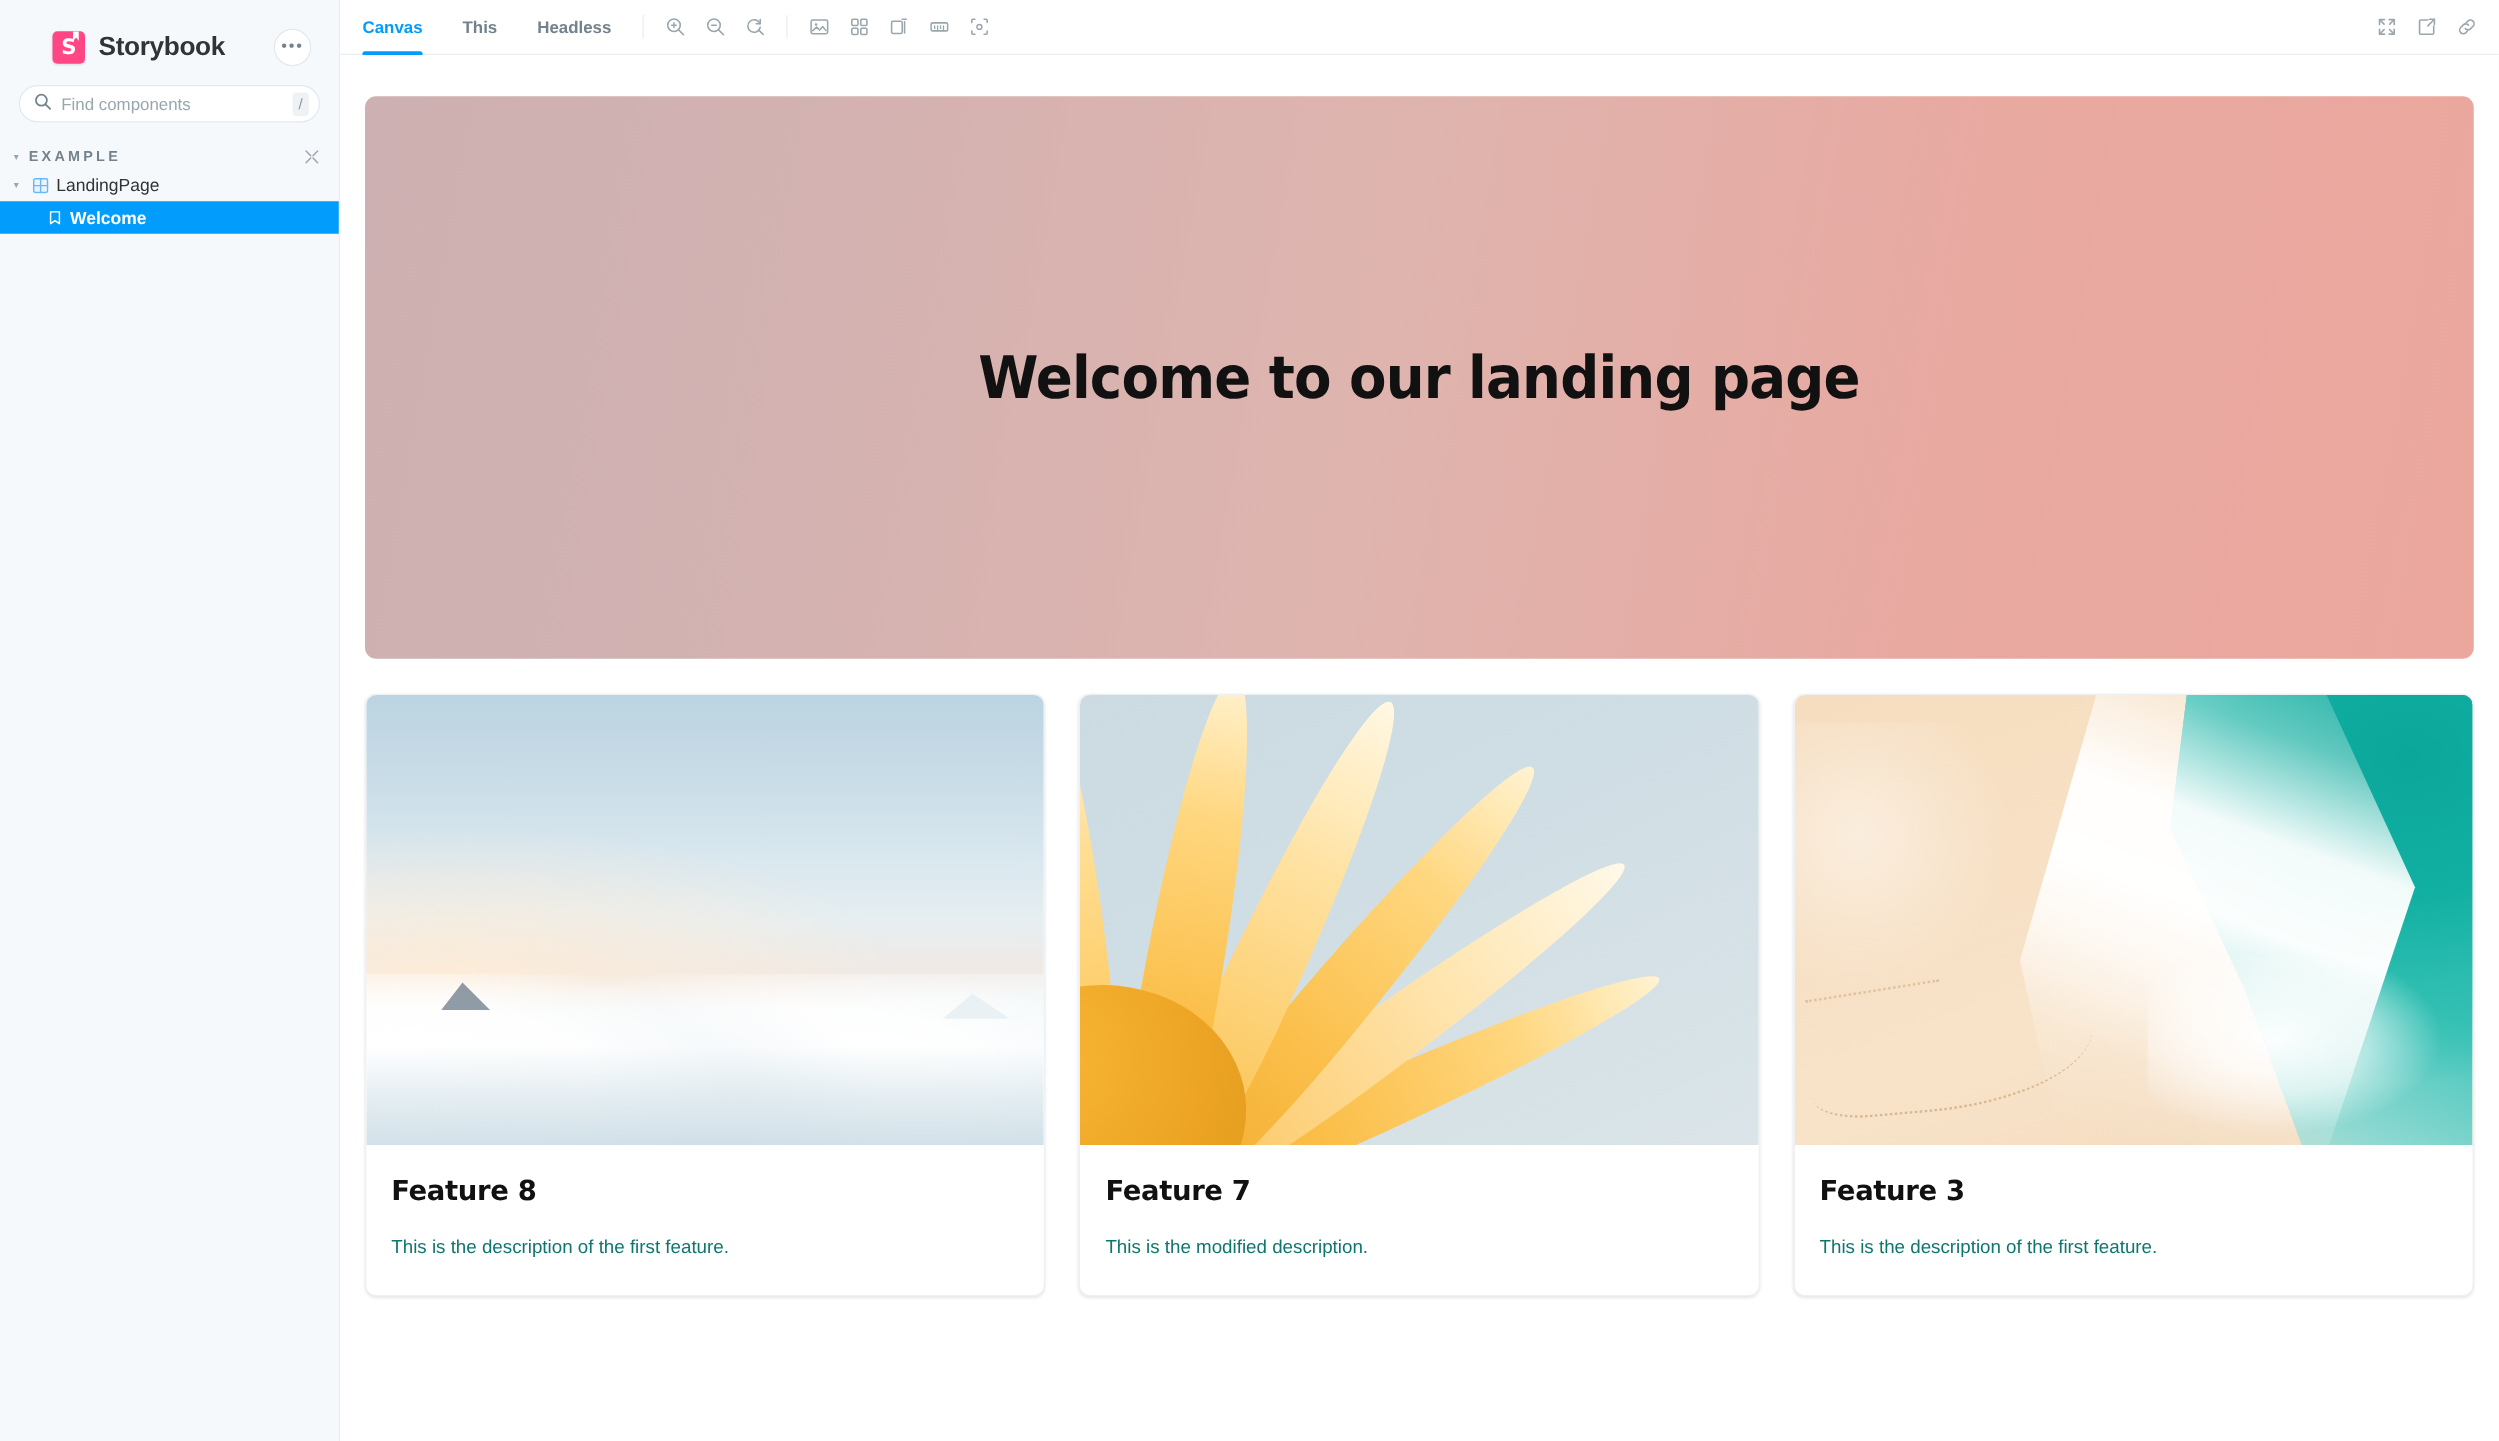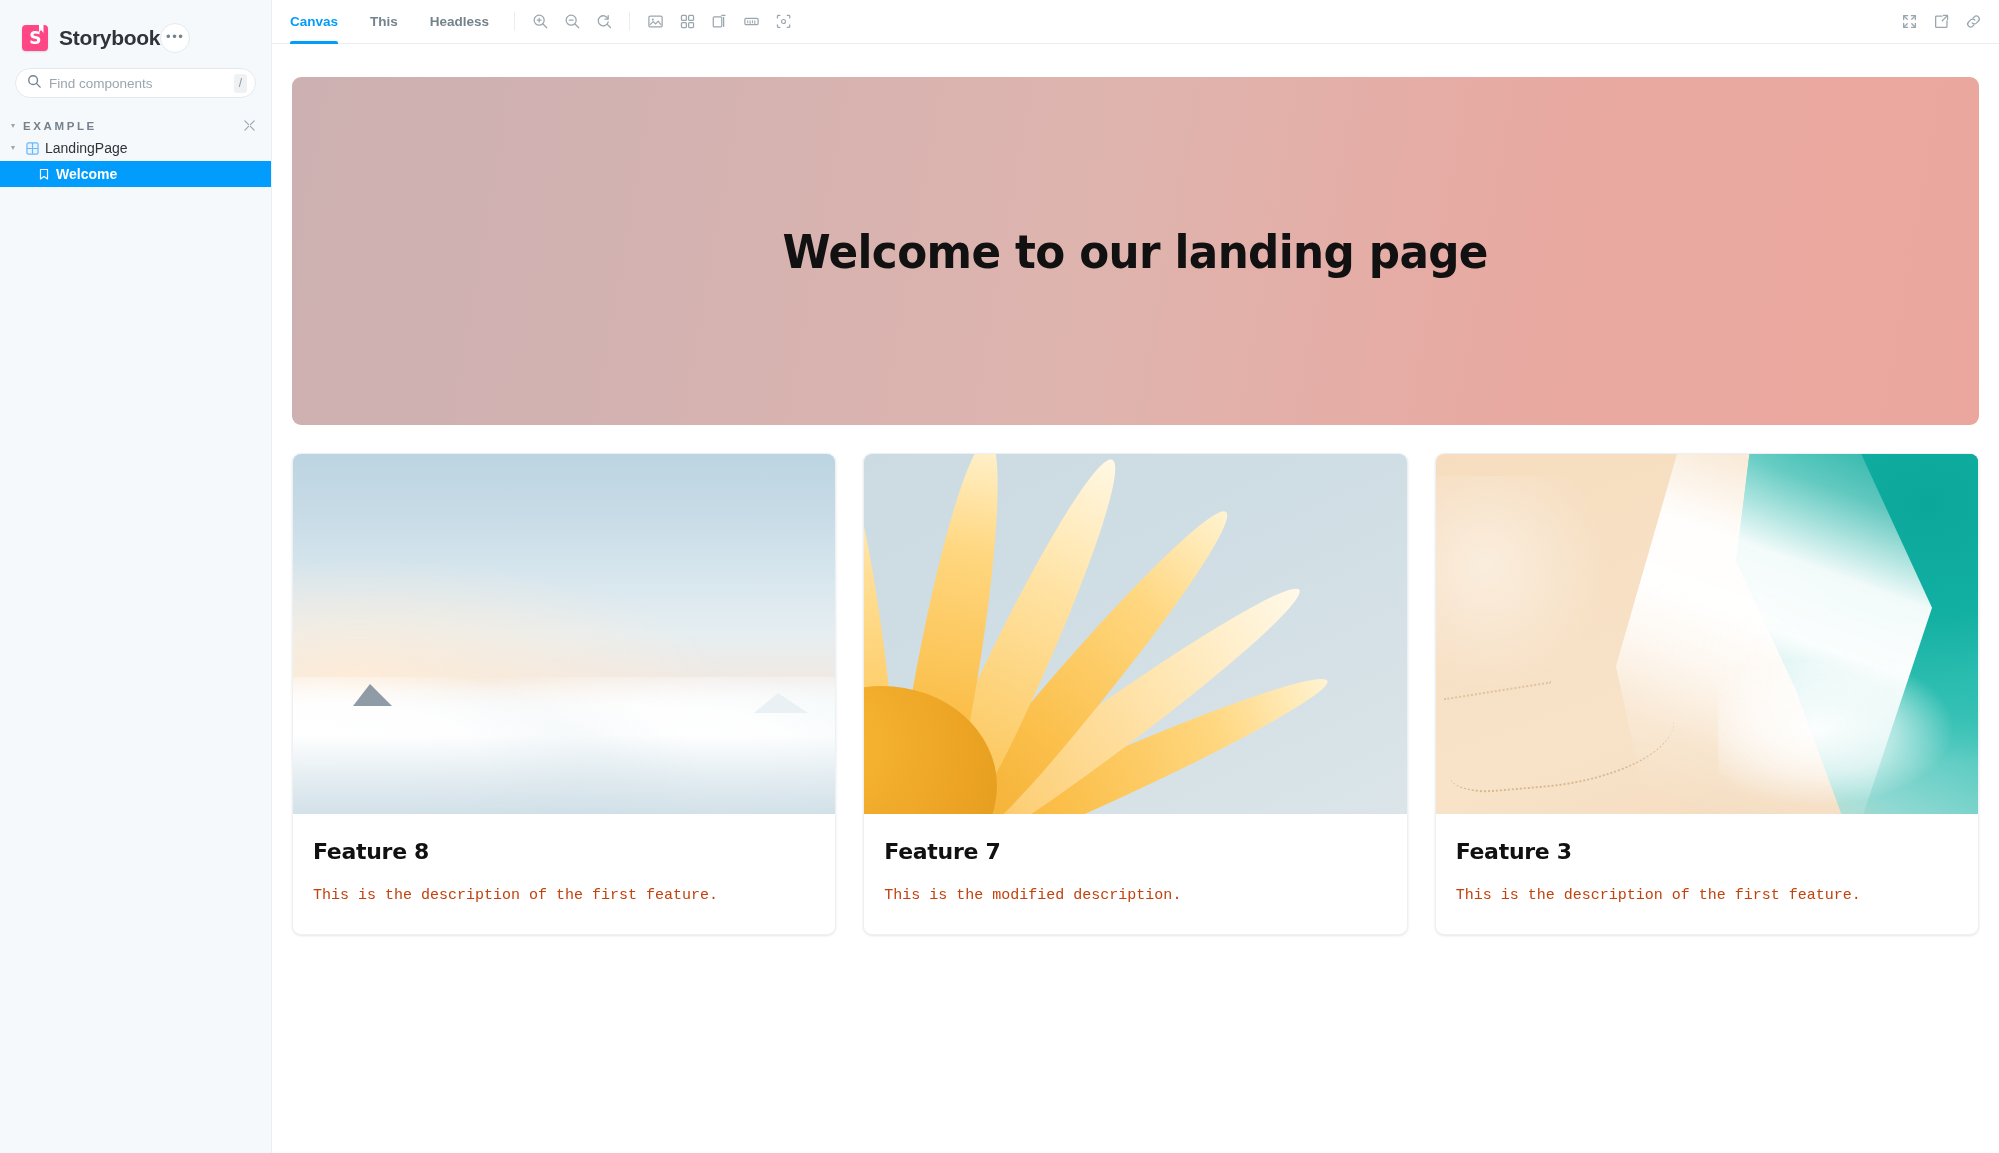--- a/index.html
+++ b/index.html
@@ -13,23 +13,24 @@
 
   
   .sidebar {
     width: 271px; height: 100%;
     background: #f6f9fc;
     display: flex; flex-direction: column;
     flex: 0 0 271px;
     position: relative;
   }
   .sb-head {
-    display: flex; align-items: center; justify-content: flex-start;
+    display: flex; align-items: center; justify-content: flex-end;
     padding: 20px 22px 6px 22px;
     height: 62px;
+    gap: 39px;
   }
   .brand { display: flex; align-items: center; gap: 11px; }
   .brand-logo {
     width: 26px; height: 26px; border-radius: 4px;
     background: #FF4785;
     position: relative;
     box-shadow: 0 1px 2px rgba(0,0,0,.12);
   }
   .brand-logo::after {
     content: "S";
@@ -153,21 +154,21 @@
   .tb-right { display: flex; align-items: stretch; }
 
   .canvas-area {
     flex: 1; background: #fff; overflow: hidden;
     padding: 0; position: relative; min-height: 0;
   }
   .story-root { padding: 16px 20px 20px 20px; }
 
   
   .hero {
-    height: 348px; border-radius: 9px;
+    height: 450px; border-radius: 9px;
     background: linear-gradient(100deg,
         #cdb0b1 0%, #d3b2b1 22%, #dfb4ae 48%, #e8a9a1 74%, #eba79e 100%);
     display: flex; align-items: center; justify-content: center;
     margin-bottom: 28px;
   }
   .hero-title {
     font-family: "DejaVu Sans", sans-serif;
     font-size: 47px; font-weight: 700; color: #111;
     letter-spacing: -0.7px;
     transform: scaleX(0.93);
@@ -295,21 +296,21 @@
     background: radial-gradient(70% 80% at 20% 40%, rgba(255,255,255,.45) 0%, rgba(255,255,255,0) 70%);
   }
 
   .card-body { padding: 25px 20px 28px 20px; }
   .card-title {
     font-family: "DejaVu Sans", sans-serif;
     font-size: 22px; font-weight: 700; color: #111;
     letter-spacing: -0.3px; margin-bottom: 22px;
   }
   .card-desc {
-    font-size: 15px; color: #c2410c; line-height: 1.35; font-family: Liberation Mono, monospace;
+    font-size: 15px; color: #0f766e; line-height: 1.35;
   }
 </style>
 </head>
 <body>
 
 <div class="app">
 
   <aside class="sidebar">
 
     <div class="sb-head">

